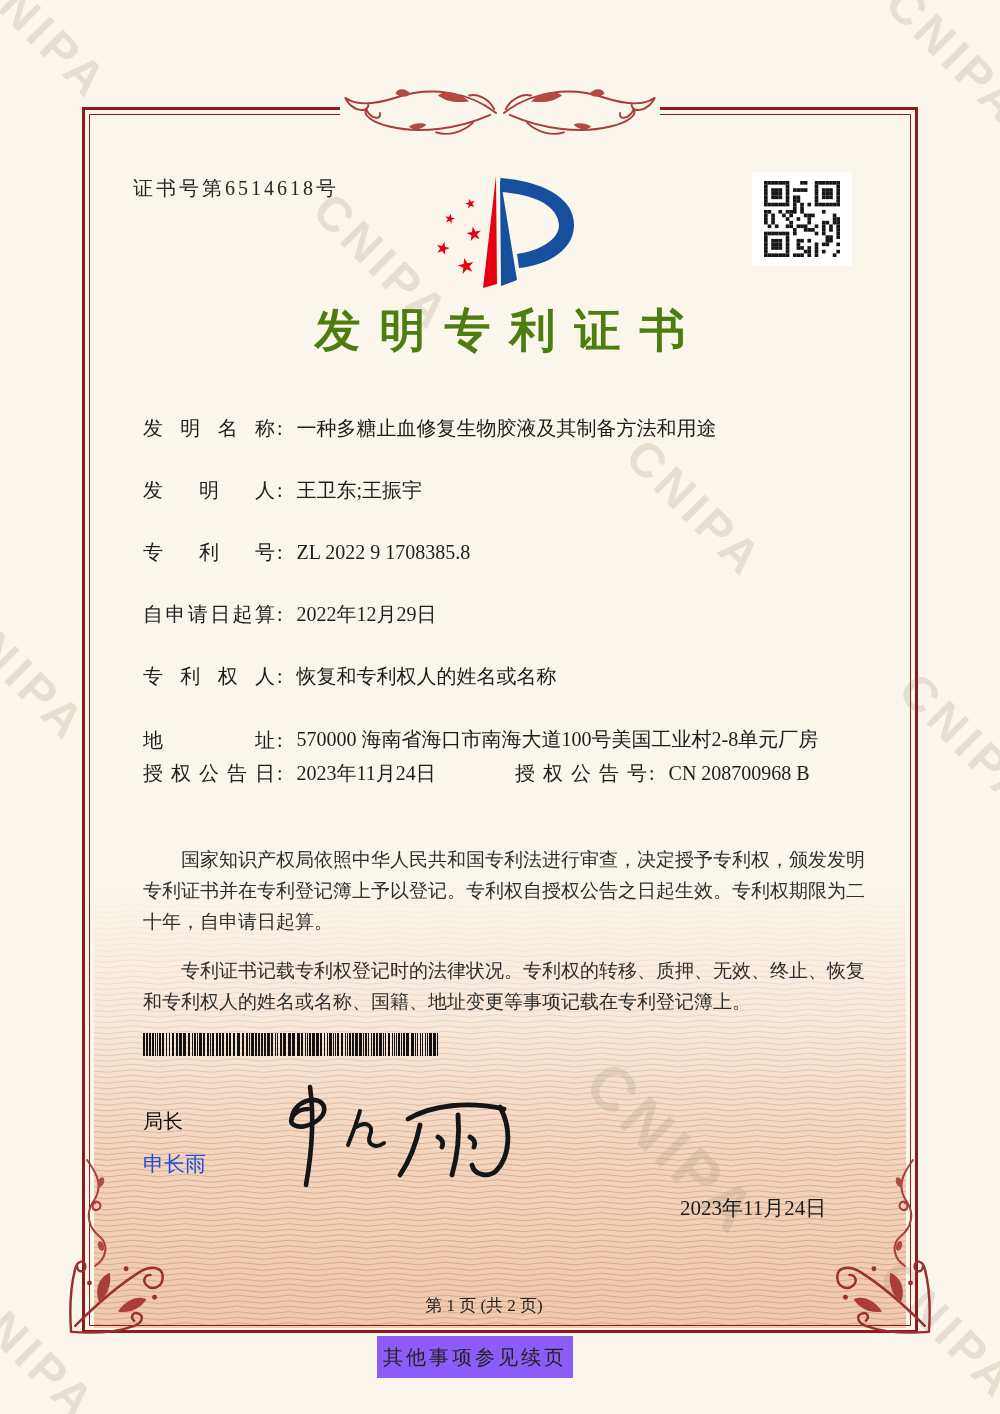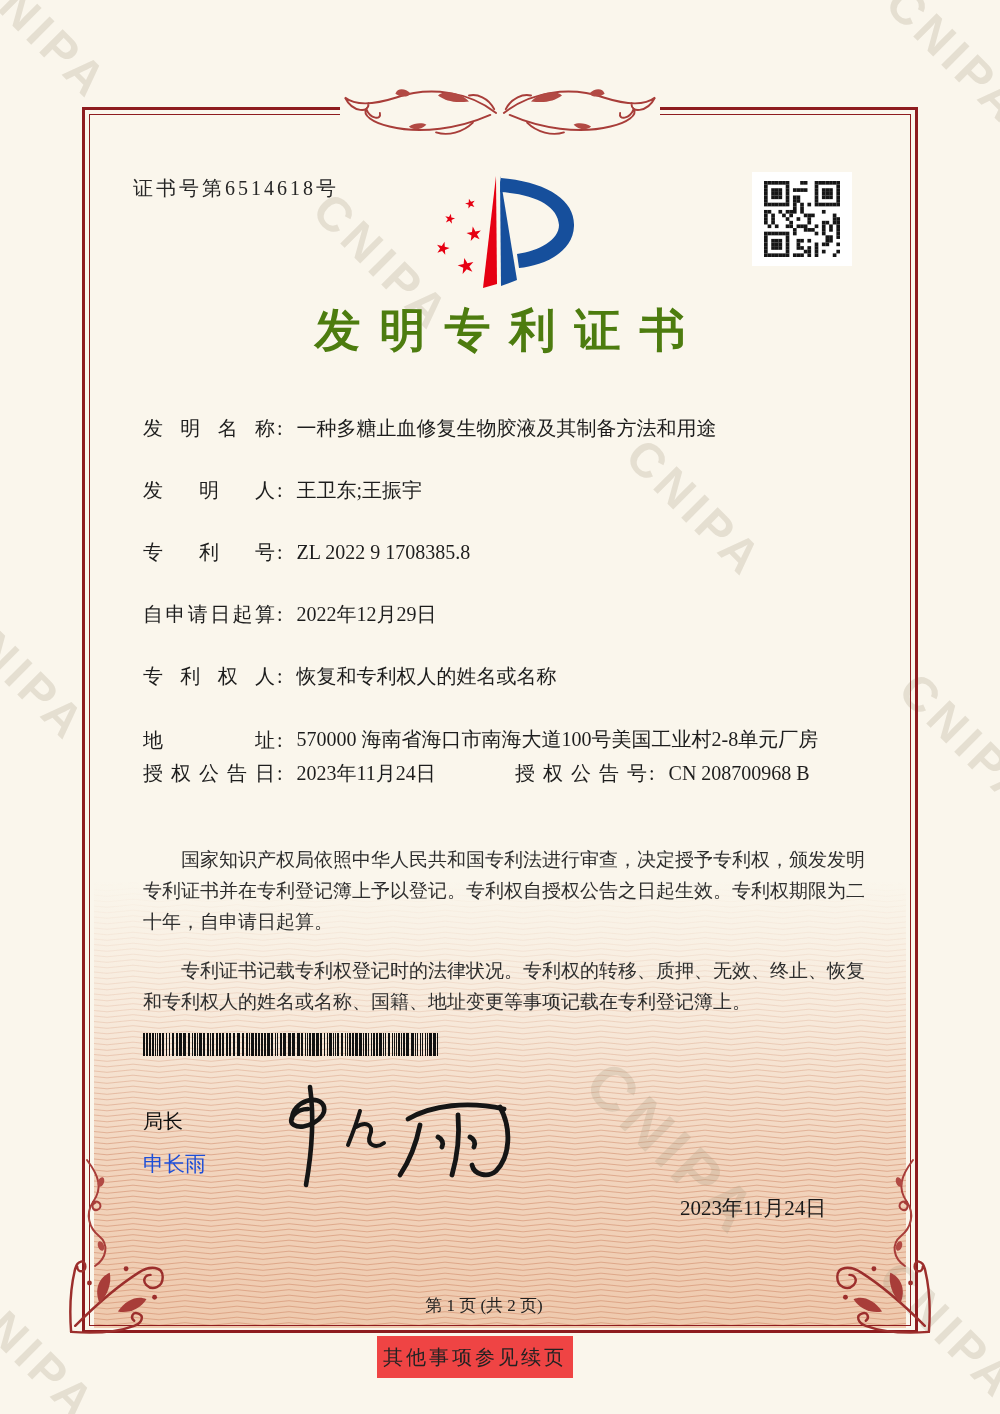--- a/index.html
+++ b/index.html
@@ -72,21 +72,21 @@
   .fgroup-first{width:372px;flex:none;}
   .paras{position:absolute;left:143px;top:826px;width:722px;font-size:19px;line-height:31px;color:#2e2e2e;}
   .paras p{margin:18px 0 13px 0;text-indent:2em;}
   .barcode{position:absolute;left:143px;top:1033px;}
   .issuer-title{position:absolute;left:143px;top:1108px;font-family:"Liberation Sans","DejaVu Sans",sans-serif;font-size:20px;color:#101010;}
   .issuer-name{position:absolute;left:143px;top:1150px;font-family:"Liberation Sans","DejaVu Sans",sans-serif;font-size:21px;color:#1d4ed8;}
   .signature{position:absolute;left:262px;top:1080px;}
   .sign-date{position:absolute;left:680px;top:1194px;font-size:21px;color:#1a1a1a;}
   .page-info{position:absolute;left:8px;right:40px;top:1294px;text-align:center;font-size:17px;color:#222;}
   .footer-note{
-    position:absolute;left:377px;top:1336px;width:196px;height:42px;background:#ef4444;
+    position:absolute;left:377px;top:1336px;width:196px;height:42px;background:#8b5cf6;
     font-size:20px;line-height:42px;text-align:center;letter-spacing:3px;color:#222;
   }
 </style>
 </head>
 <body>
 
 <div class="wm" style="left:40px;top:30px;">CNIPA</div>
 <div class="wm" style="left:382px;top:262px;">CNIPA</div>
 <div class="wm" style="left:955px;top:55px;">CNIPA</div>
 <div class="wm" style="left:695px;top:508px;">CNIPA</div>

